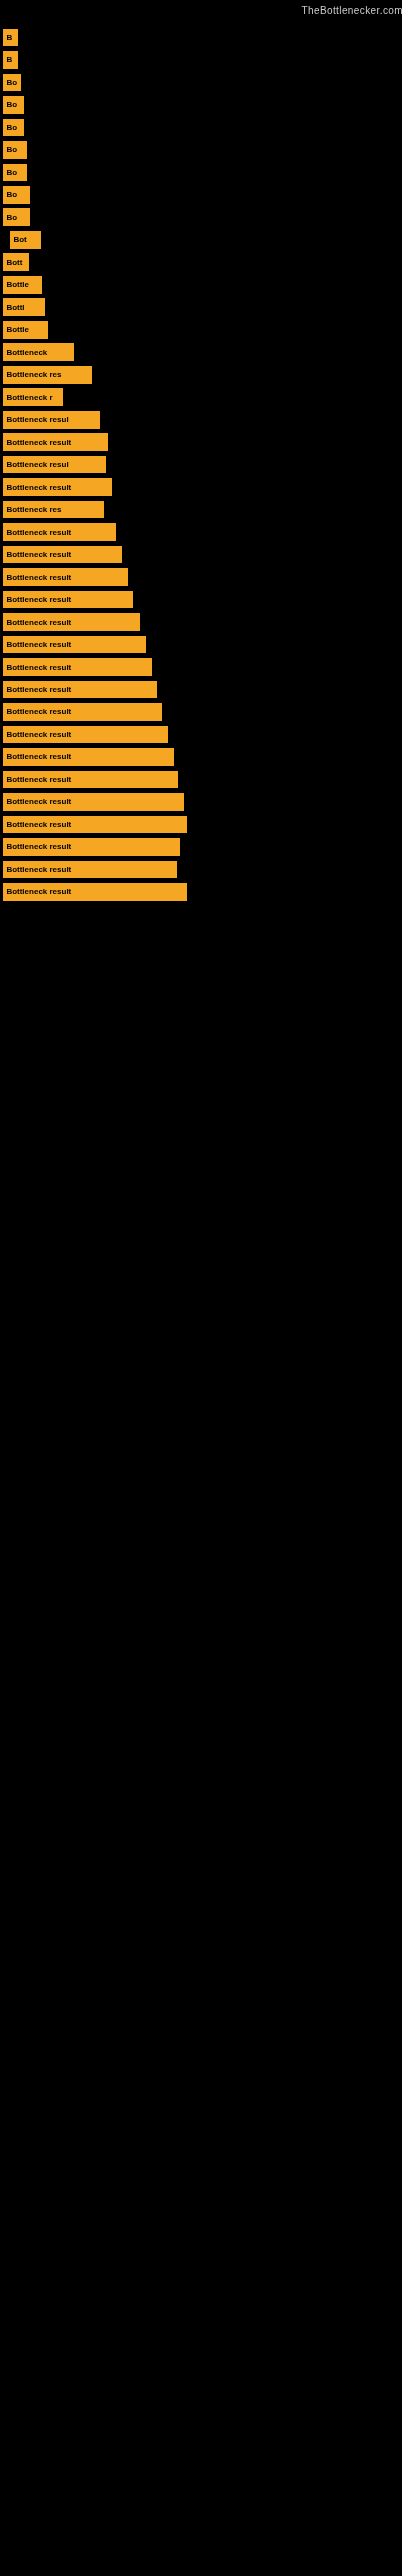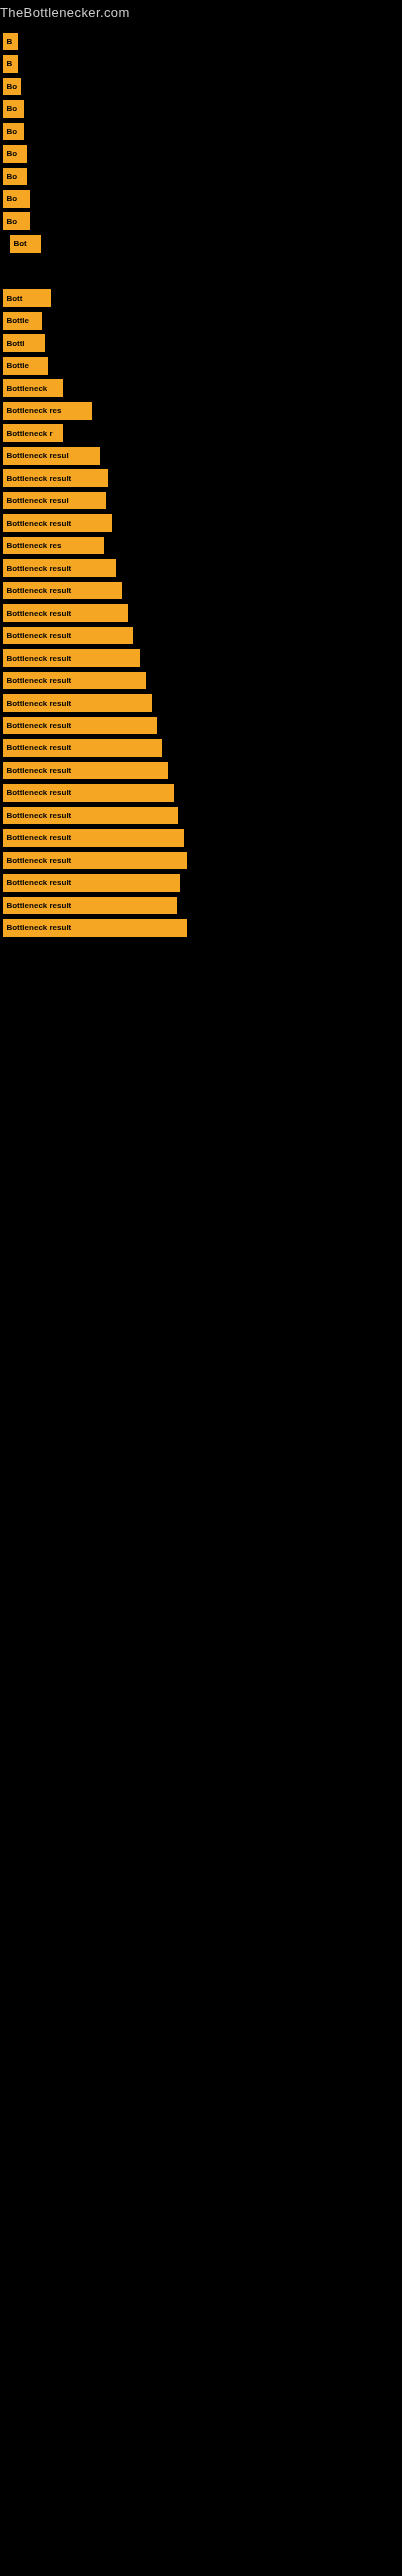--- a/index.html
+++ b/index.html
@@ -8,23 +8,23 @@
       box-sizing: border-box;
     }
     body {
       width: 403px;
       min-height: 2576px;
       background-color: #000;
       font-family: Arial, sans-serif;
       position: relative;
     }
     .site-title {
-      text-align: left;
+      text-align: right;
       color: #ccc;
-      font-size: 13px;
+      font-size: 10px;
       padding: 4.8px 0;
       letter-spacing: 0.4px;
     }
     .bars-container {
       padding: 8px 0 8px 0;
     }
     .bar-row {
       display: flex;
       align-items: center;
       margin-bottom: 4.8px;
@@ -75,33 +75,33 @@
     <div class="bar-row">
       <div class="bar" style="width: 27px;">Bo</div>
     </div>
     <div class="bar-row">
       <div class="bar" style="width: 27px;">Bo</div>
     </div>
     <div class="bar-row">
       <div class="bar" style="width: 31px; margin-left: 7px;">Bot</div>
     </div>
     <div class="bar-row">
-      <div class="bar" style="width: 48px; margin-top: 32px;">Bott</div>
+      <div class="bar" style="width: 26px;">Bott</div>
     </div>
     <div class="bar-row">
       <div class="bar" style="width: 39px;">Bottle</div>
     </div>
     <div class="bar-row">
       <div class="bar" style="width: 42px; text-align: center;">Bottl</div>
     </div>
     <div class="bar-row">
       <div class="bar" style="width: 45px;">Bottle</div>
     </div>
     <div class="bar-row">
-      <div class="bar" style="width: 60px; text-align: center;">Bottleneck</div>
+      <div class="bar" style="width: 71px; text-align: center;">Bottleneck</div>
     </div>
     <div class="bar-row">
       <div class="bar" style="width: 89px;">Bottleneck res</div>
     </div>
     <div class="bar-row">
       <div class="bar" style="width: 60px;">Bottleneck r</div>
     </div>
     <div class="bar-row">
       <div class="bar" style="width: 97px;">Bottleneck resul</div>
     </div>

